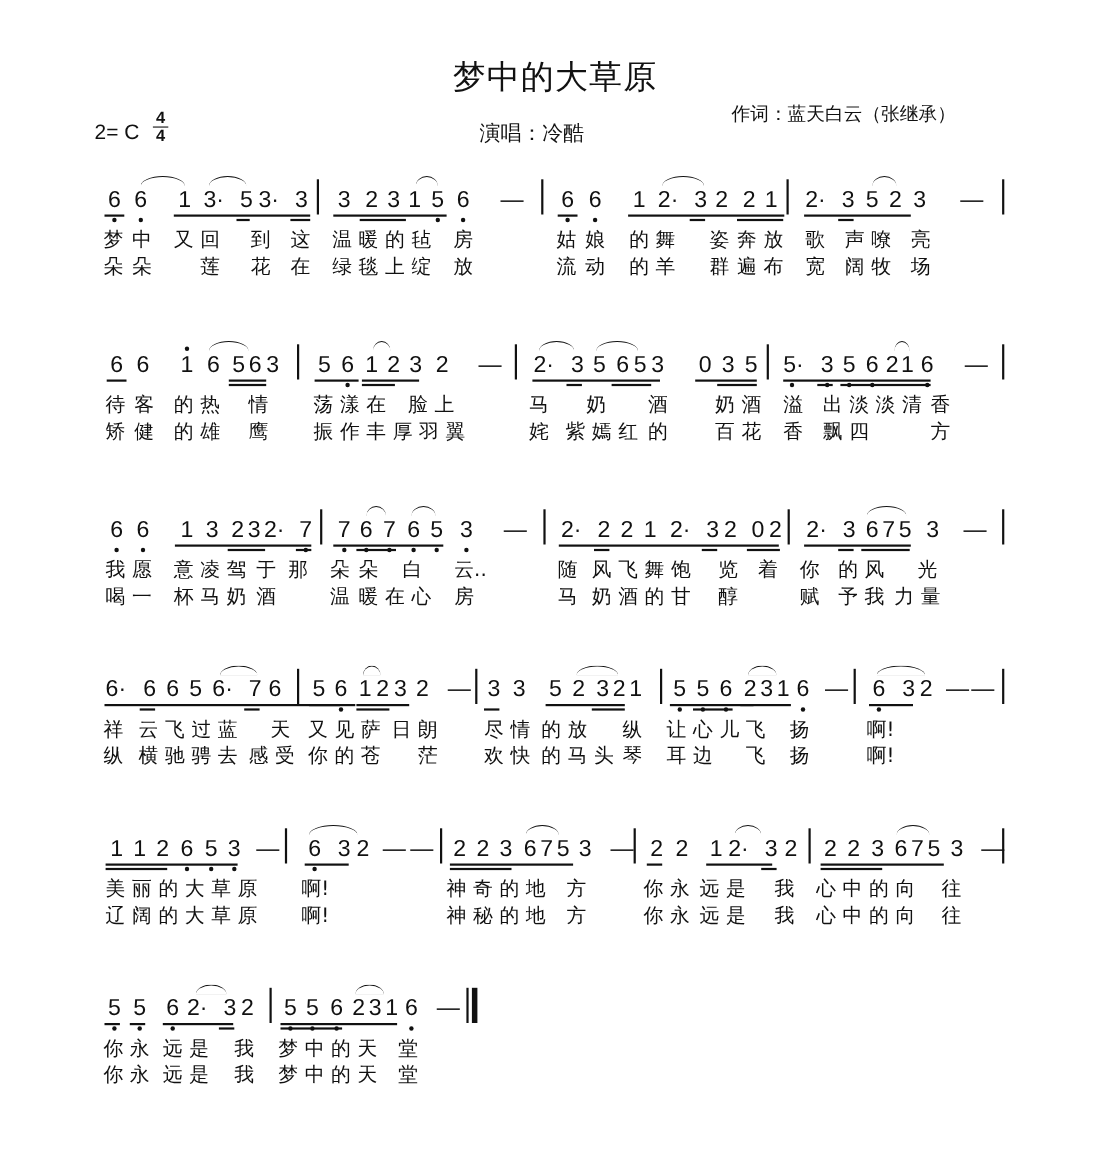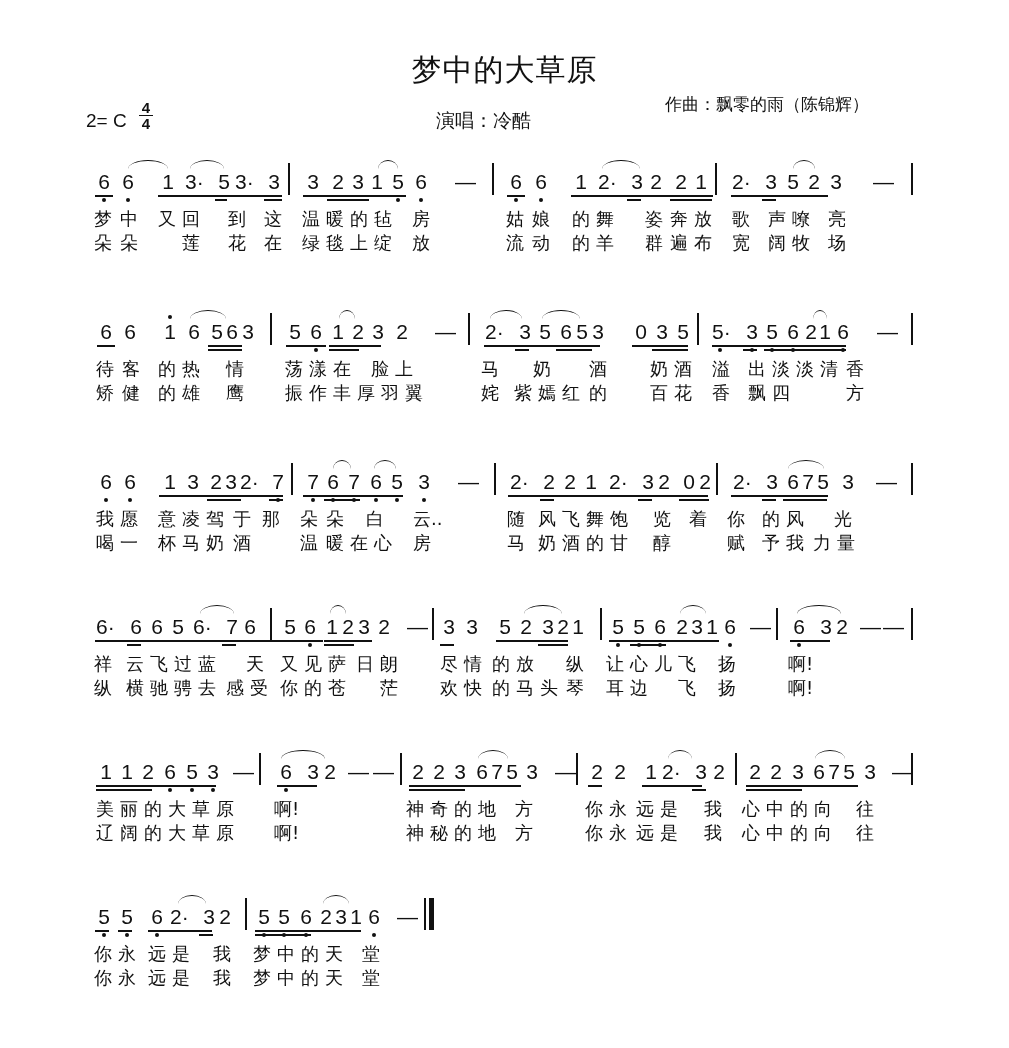--- a/index.html
+++ b/index.html
@@ -25,21 +25,21 @@
 <body>
 
 <div class="title">梦中的大草原</div>
 <div class="key">2= C</div>
 <div class="timesig">
   <span class="n">4</span>
   <span>4</span>
 </div>
 <div class="singer">演唱：冷酷</div>
 <div class="credits">
-  <div>作曲：飘零的雨（陈锦辉）</div>
+  <div>作词：蓝天白云（张继承）</div>
 </div>
 
 <div id="score">
     <div class="row" style="top: 160px;">
       <div class="line">
         <div class="note" style="left: 96px;">6</div>
         <div class="dot-below" style="left: 102px; top: 38px;"></div>
         <div class="note" style="left: 120px;">6</div>
         <div class="dot-below" style="left: 126px; top: 38px;"></div>
         <div class="note" style="left: 160px;">1</div>

